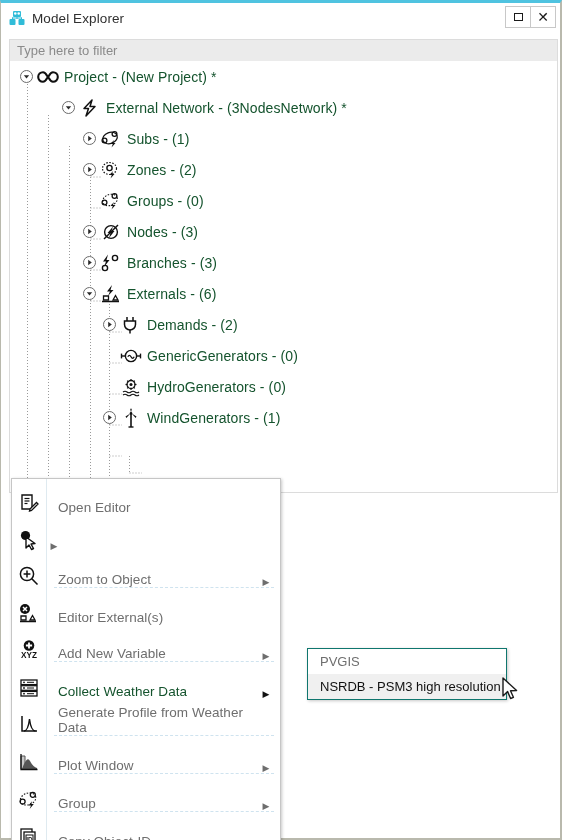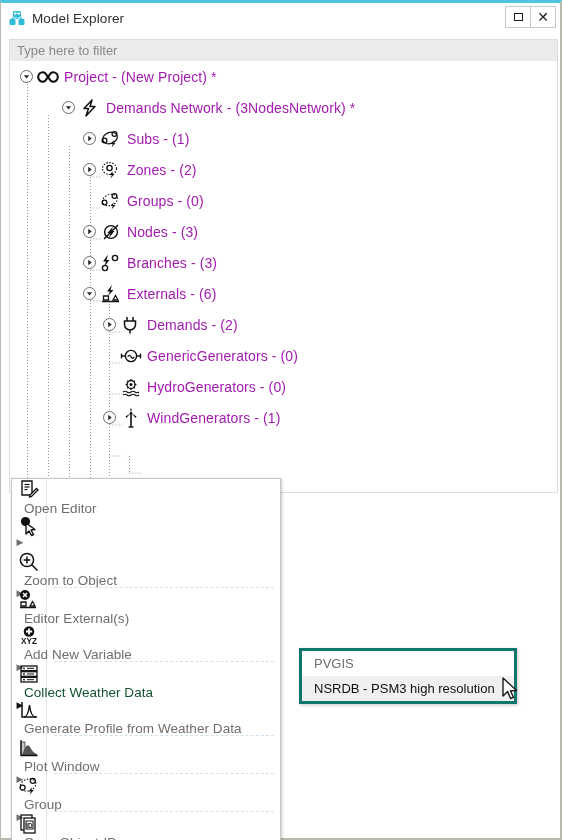--- a/index.html
+++ b/index.html
@@ -142,21 +142,21 @@
     height: 22px;
     flex: 0 0 auto;
     margin-right: 5px;
     display: flex;
     align-items: center;
     justify-content: center;
   }
   .node-icon svg { display: block; }
   .node-label {
     font-size: 14px;
-    color: #a21caf;
+    color: #14532d;
     letter-spacing: 0.1px;
   }
 
   
   .ctxmenu {
     position: absolute;
     left: 11px;
     top: 478px;
     width: 270px;
     background: #ffffff;
@@ -169,24 +169,23 @@
     position: absolute;
     left: 0; top: 0; bottom: 0;
     width: 34px;
     background: #ffffff;
     border-right: 1px solid #dfeaf0;
   }
   .ctx-item {
     position: relative;
     height: 36px;
     display: flex;
-    align-items: flex-start;
+    align-items: flex-end;
     box-sizing: border-box;
     cursor: default;
-    flex-direction: column;
   }
   .ctx-icon {
     width: 34px;
     flex: 0 0 auto;
     display: flex;
     align-items: center;
     justify-content: center;
     z-index: 2;
   }
   .ctx-icon svg { display: block; }
@@ -211,25 +210,25 @@
     position: relative;
     height: 1px;
     margin-left: 42px;
     margin-right: 6px;
     border-top: 1px dashed #cfe3ef;
   }
 
   
   .submenu {
     position: absolute;
-    left: 299px;
+    left: 307px;
     top: 648px;
-    width: 218px;
-    background: #ffffff;
-    border: 3px solid #0f766e;
+    width: 200px;
+    background: #ffffff;
+    border: 1px solid #0f766e;
     box-shadow: 1px 1px 3px rgba(0,0,0,0.22);
     box-sizing: border-box;
     z-index: 40;
   }
   .sub-item {
     height: 25px;
     display: flex;
     align-items: center;
     padding-left: 12px;
     font-size: 13px;
@@ -332,21 +331,21 @@
         <svg width="15" height="15" viewBox="0 0 15 15">
             <circle cx="7.5" cy="7.5" r="6" fill="#fff" stroke="#6b6b6b"></circle>
             <path d="M4.8 6.2 L10.2 6.2 L7.5 9.6 Z" fill="#2b2b2b"></path>
           </svg>
       </span>
       <span class="node-icon">
         <svg width="22" height="20" viewBox="0 0 22 20">
             <path d="M13 2 L5 10.5 L9.5 10.5 L7 18 L16 8.5 L11 8.5 Z" fill="#fff" stroke="#111" stroke-width="1.5" stroke-linejoin="round"></path>
           </svg>
       </span>
-      <span class="node-label">Demands Network - (3NodesNetwork) *</span>
+      <span class="node-label">External Network - (3NodesNetwork) *</span>
     </div>
 
     <div class="tree-row" style="padding-left:72px">
       <span class="expander">
         <svg width="15" height="15" viewBox="0 0 15 15">
             <circle cx="7.5" cy="7.5" r="6" fill="#fff" stroke="#6b6b6b"></circle>
             <path d="M6.2 4.8 L6.2 10.2 L9.8 7.5 Z" fill="#2b2b2b"></path>
           </svg>
       </span>
       <span class="node-icon">

